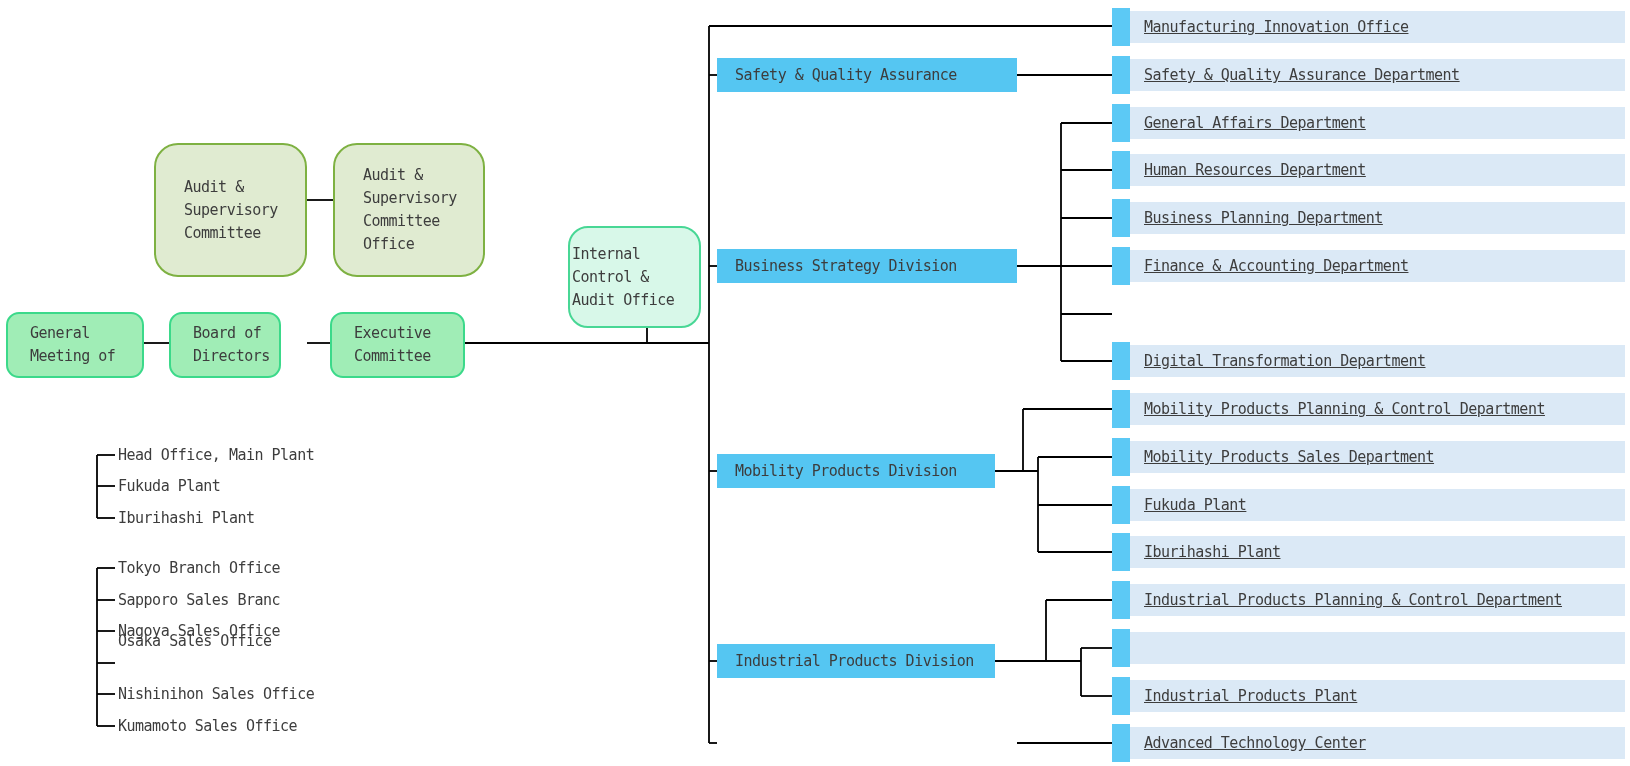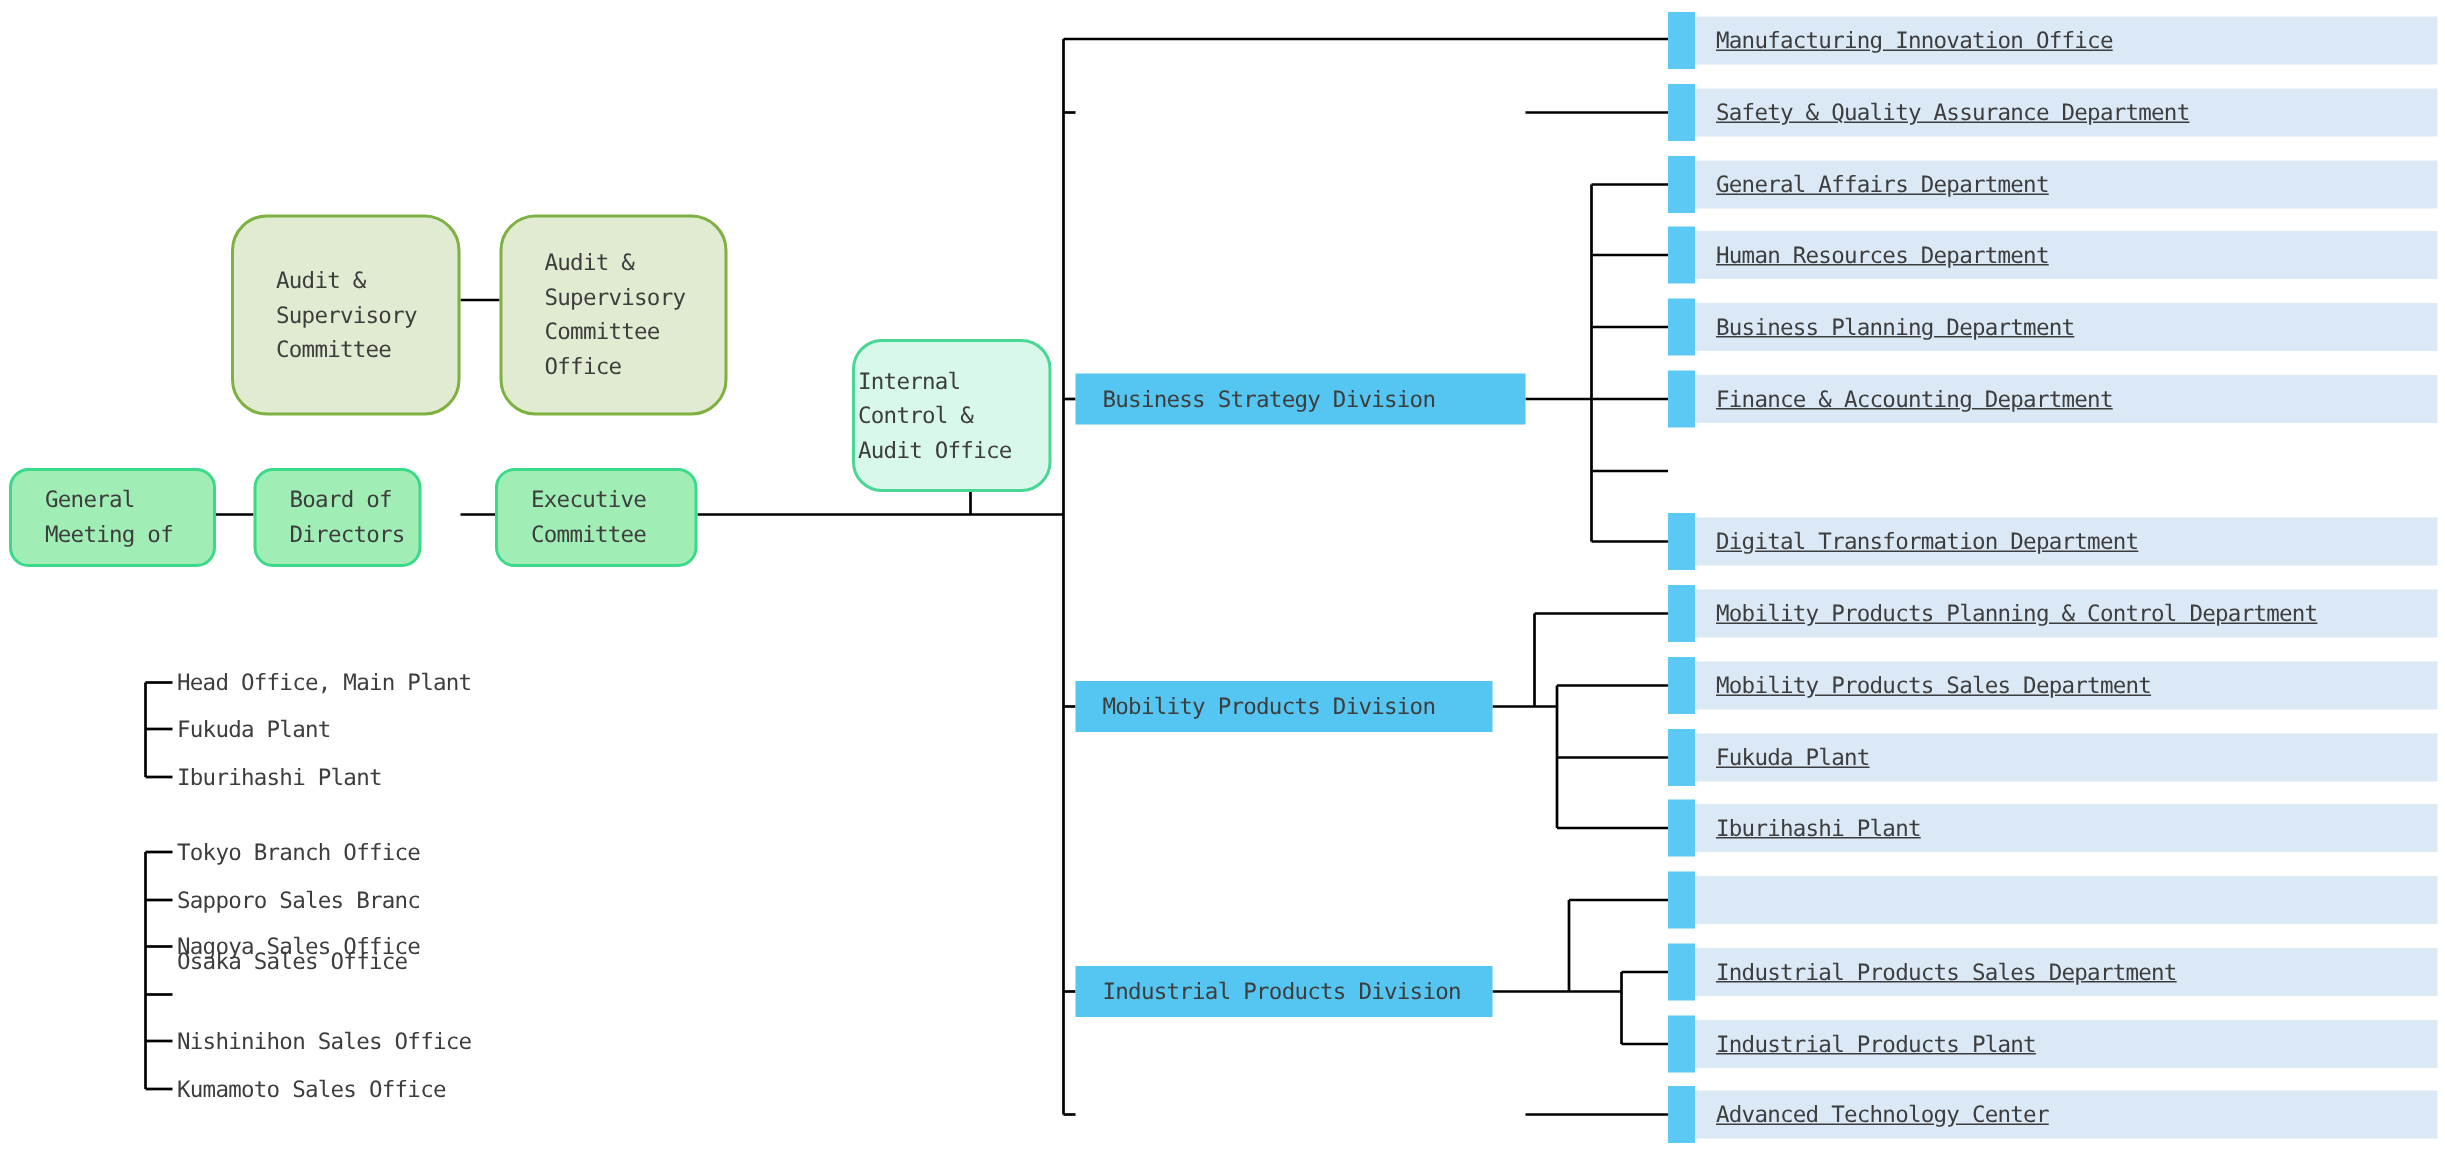--- a/index.html
+++ b/index.html
@@ -103,20 +103,23 @@
 Committee
 Office</span>
   </div>
 
   <div class="node ibox" style="left:568px;top:226px;width:133px;height:102px">
     <span class="pre">Internal
 Control &amp;
 Audit Office</span>
   </div>
 
+  <div class="node division" style="left:717px;top:58px;width:300px;height:34px">
+    <span>Safety &amp; Quality Assurance</span>
+  </div>
   <div class="node division" style="left:717px;top:249px;width:300px;height:34px">
     <span>Business Strategy Division</span>
   </div>
   <div class="node division" style="left:717px;top:454px;width:278px;height:34px">
     <span>Mobility Products Division</span>
   </div>
   <div class="node division" style="left:717px;top:644px;width:278px;height:34px">
     <span>Industrial Products Division</span>
   </div>
 
@@ -159,24 +162,24 @@
   <div class="node dept" style="top:489px">
       <span class="sq"></span>
       <span>Fukuda Plant</span>
     </div>
   <div class="node dept" style="top:536px">
       <span class="sq"></span>
       <span>Iburihashi Plant</span>
     </div>
   <div class="node dept" style="top:584px">
       <span class="sq"></span>
+      <span>Industrial Products Planning &amp; Control Department</span>
     </div>
   <div class="node dept" style="top:632px">
       <span class="sq"></span>
-      <span>Industrial Products Sales Department</span>
     </div>
   <div class="node dept" style="top:680px">
       <span class="sq"></span>
       <span>Industrial Products Plant</span>
     </div>
   <div class="node dept" style="top:727px">
       <span class="sq"></span>
       <span>Advanced Technology Center</span>
     </div>
 

